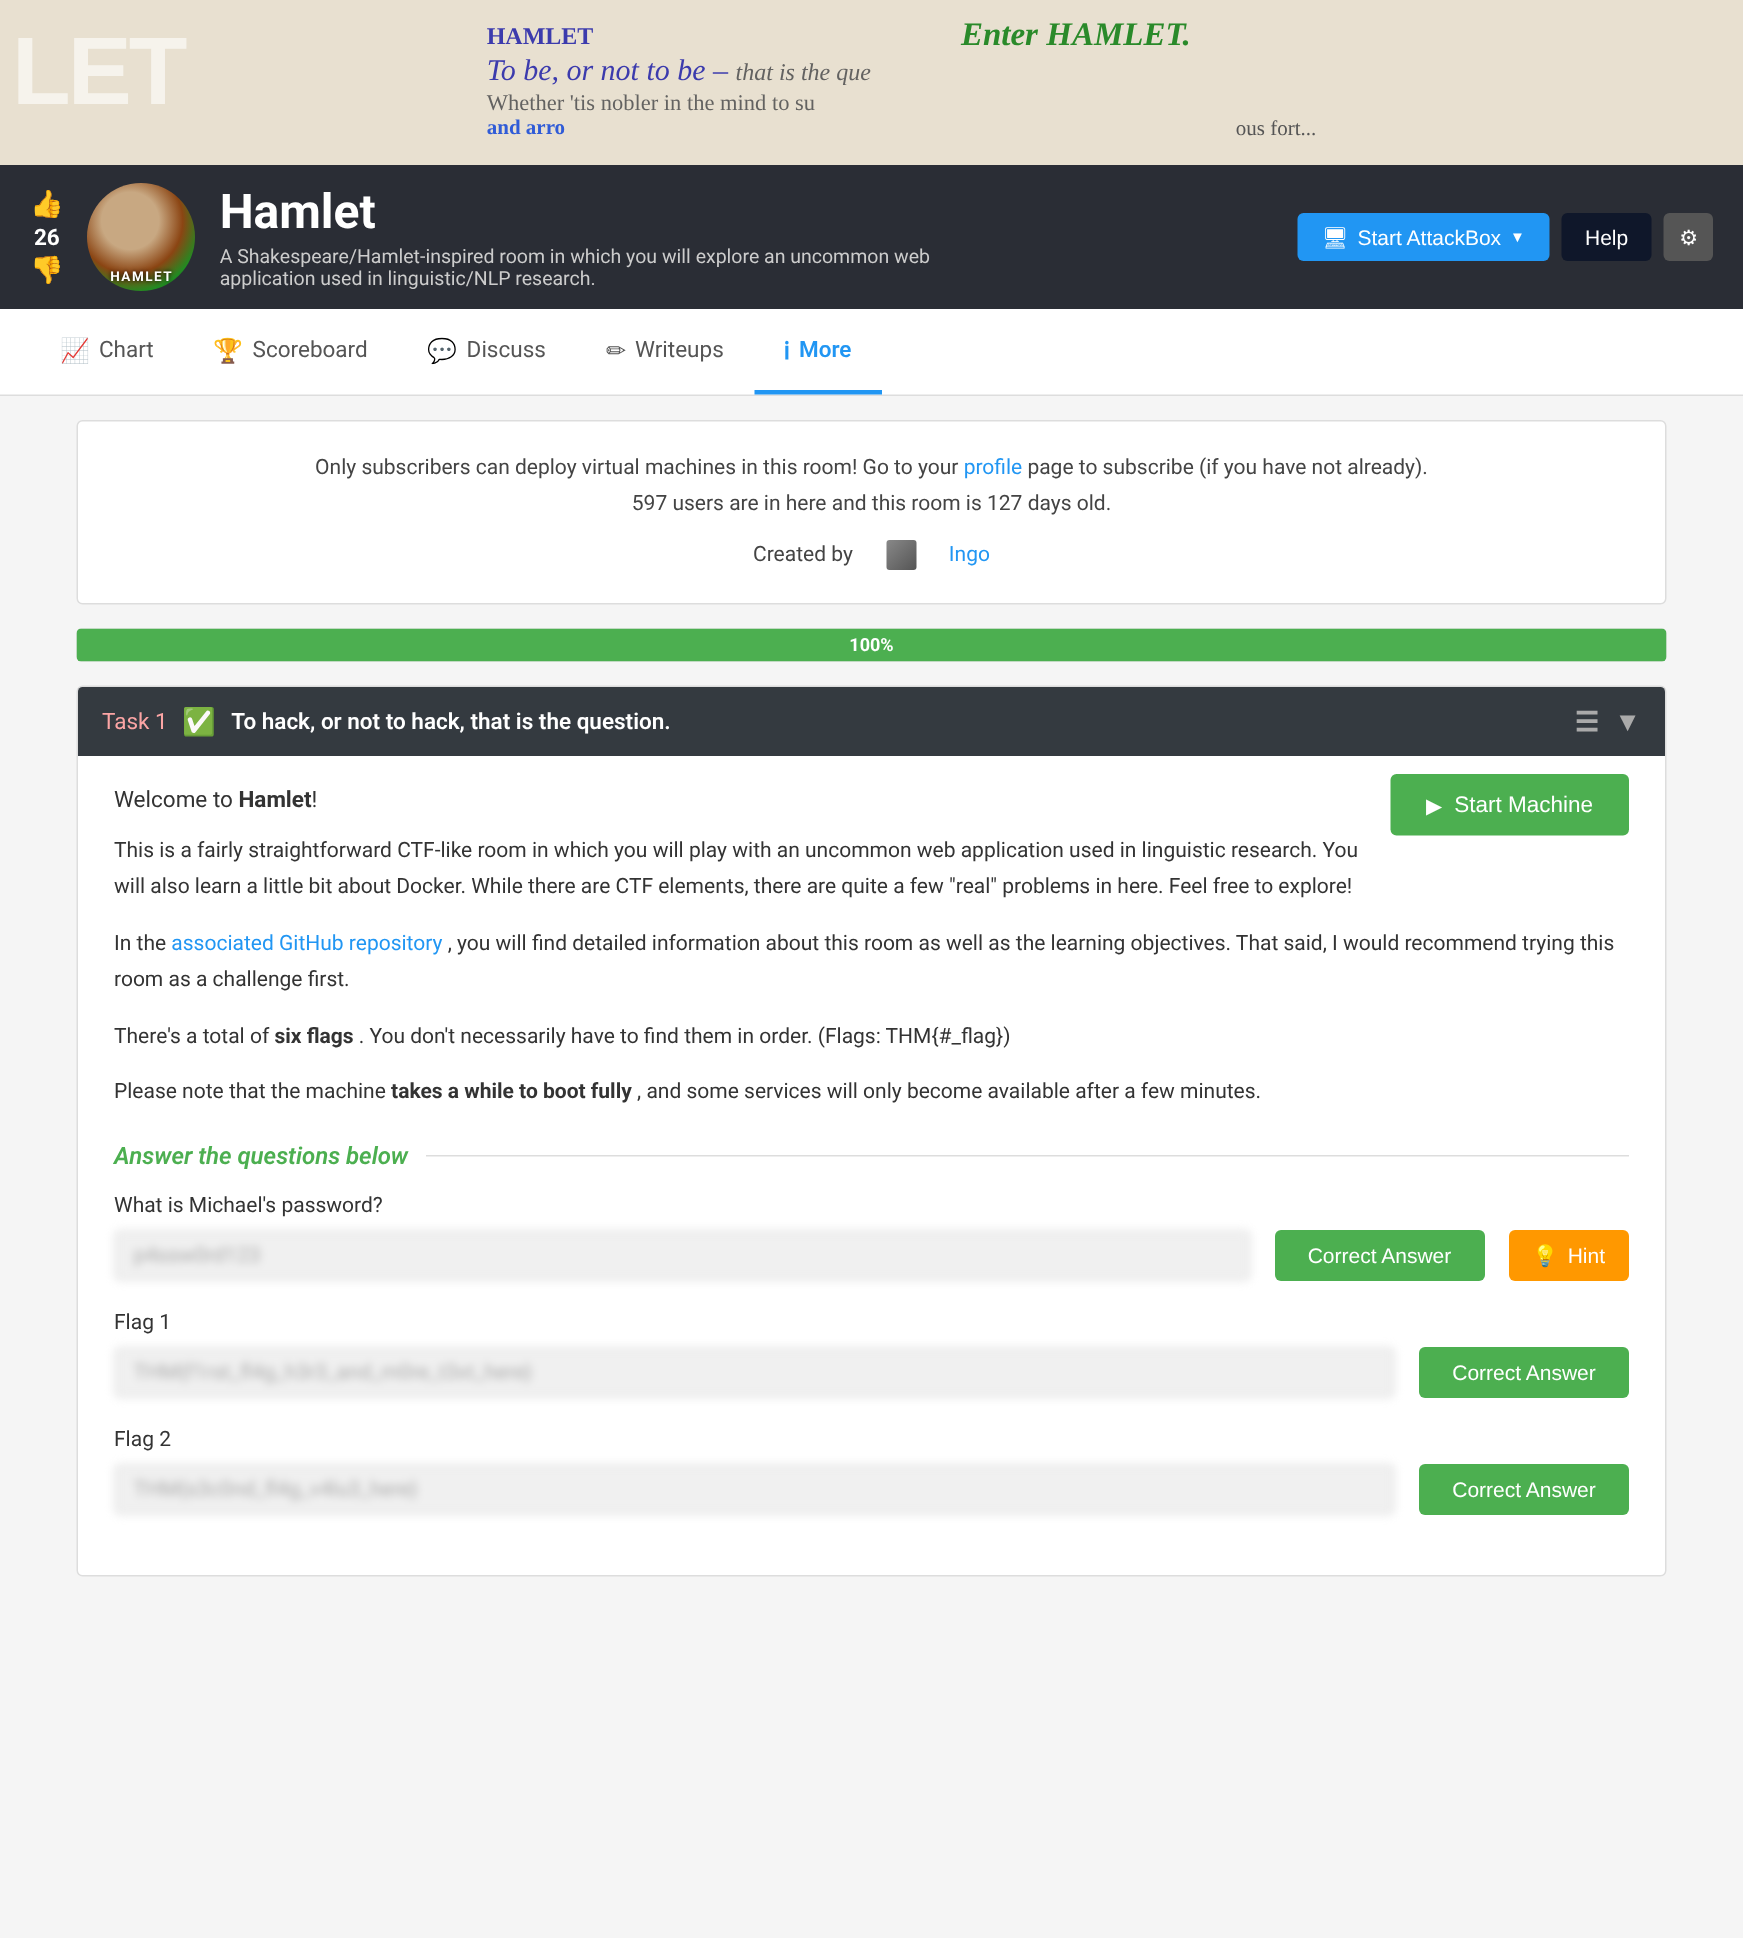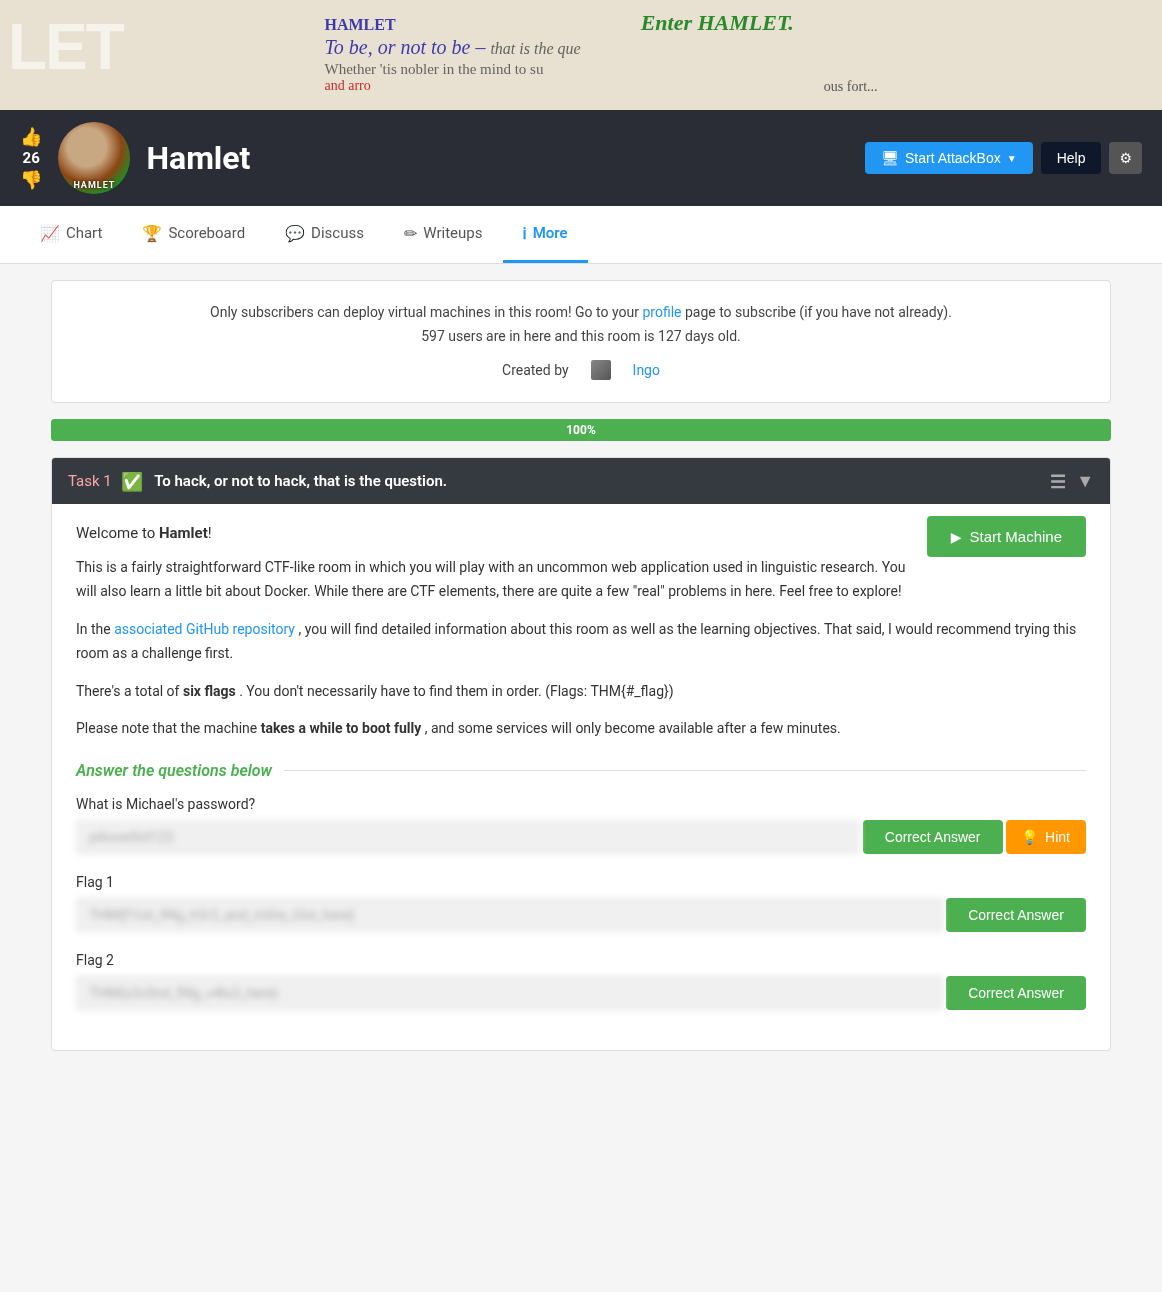--- a/index.html
+++ b/index.html
@@ -256,21 +256,21 @@
     .answer-section-title::after {
       content: '';
       flex: 1;
       height: 1px;
       background: #ddd;
     }
 
     .question-block { margin-bottom: 20px; }
     .question-label { font-size: 14px; color: #333; margin-bottom: 8px; }
 
-    .answer-row { display: flex; gap: 3px; align-items: center; }
+    .answer-row { display: flex; gap: 16px; align-items: center; }
 
     
     .answer-input-blurred {
       flex: 1;
       padding: 8px 12px;
       border: 1px solid #ddd;
       border-radius: 4px;
       font-size: 14px;
       background: #f0f0f0;
       color: #aaa;
@@ -308,41 +308,42 @@
   </style>
 </head>
 <body>
 
 <div class="hero">
   <div class="hero-bg-text">
     <div style="display:flex; flex-direction:column; padding: 8px 40px; opacity:0.9;">
       <div style="font-family:Georgia,serif; color:#2a2aaa; font-size:16px; font-weight:bold; margin-bottom:2px;">HAMLET</div>
       <div style="font-family:Georgia,serif; color:#2a2aaa; font-size:20px; font-style:italic; margin-bottom:2px;">To be, or not to be – <span style="font-size:16px; color:#555;">that is the que</span></div>
       <div style="font-family:Georgia,serif; color:#555; font-size:15px;">Whether 'tis nobler in the mind to su</div>
-      <div style="font-family:Georgia,serif; color:#b91c1c; font-size:14px;">and arro</div>
+      <div style="font-family:Georgia,serif; color:#1d4ed8; font-size:14px;font-weight:bold;">and arro</div>
     </div>
     <div style="font-family:Georgia,serif; color:#2a8a2a; font-size:22px; font-style:italic; font-weight:bold; margin-left:20px; align-self:flex-start; margin-top:10px;">Enter HAMLET.</div>
     <div style="font-family:Georgia,serif; color:#555; font-size:14px; margin-left:30px; align-self:flex-end; margin-bottom:15px;">ous fort...</div>
   </div>
   <div class="logo-overlay">LET</div>
 </div>
 
 <div class="room-header">
   <div class="vote-section">
     <span class="vote-icon">👍</span>
     <span class="vote-count">26</span>
     <span class="vote-icon">👎</span>
   </div>
   <div class="room-avatar">
     <div class="room-avatar-inner">
       <div class="room-avatar-label">HAMLET</div>
     </div>
   </div>
   <div class="room-info">
     <div class="room-title">Hamlet</div>
+    <div class="room-desc">A Shakespeare/Hamlet-inspired room in which you will explore an uncommon web application used in linguistic/NLP research.</div>
   </div>
   <div class="header-actions">
     <button class="btn-attackbox">
       <span>🖥</span>
       <span>Start AttackBox</span>
       <span class="dropdown-arrow">▼</span>
     </button>
     <button class="btn-help">
       <span>Help</span>
     </button>

